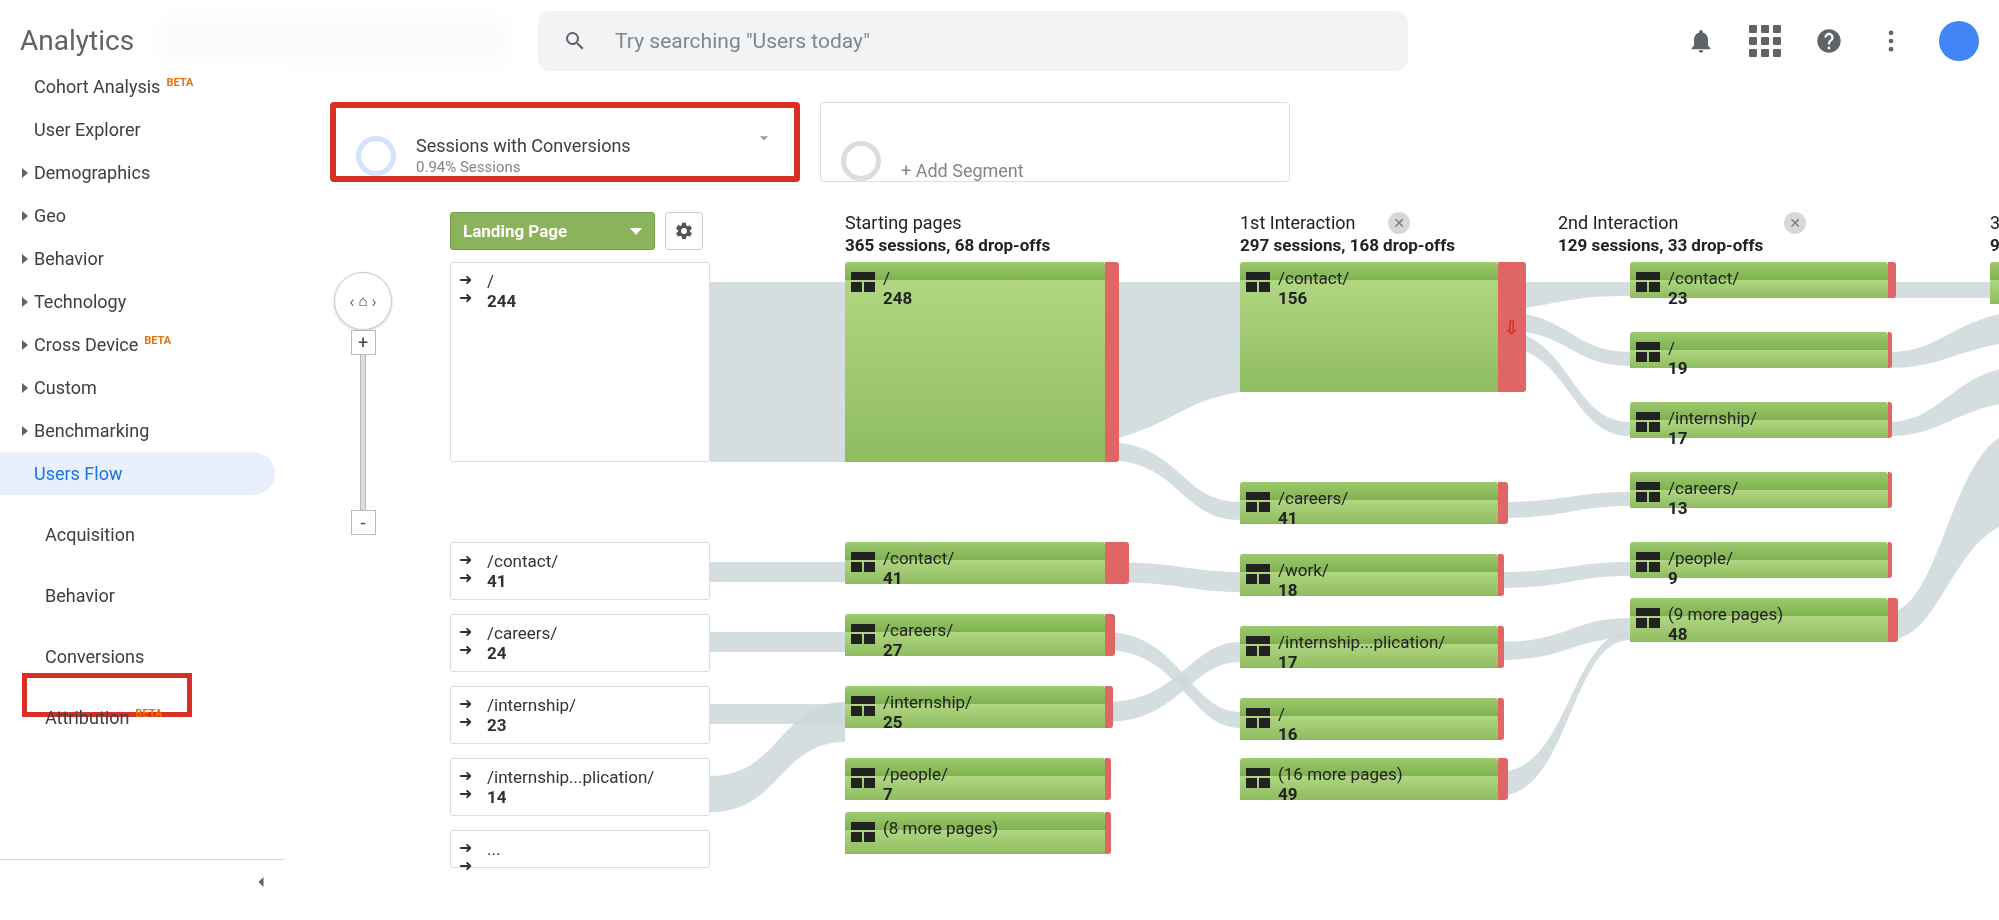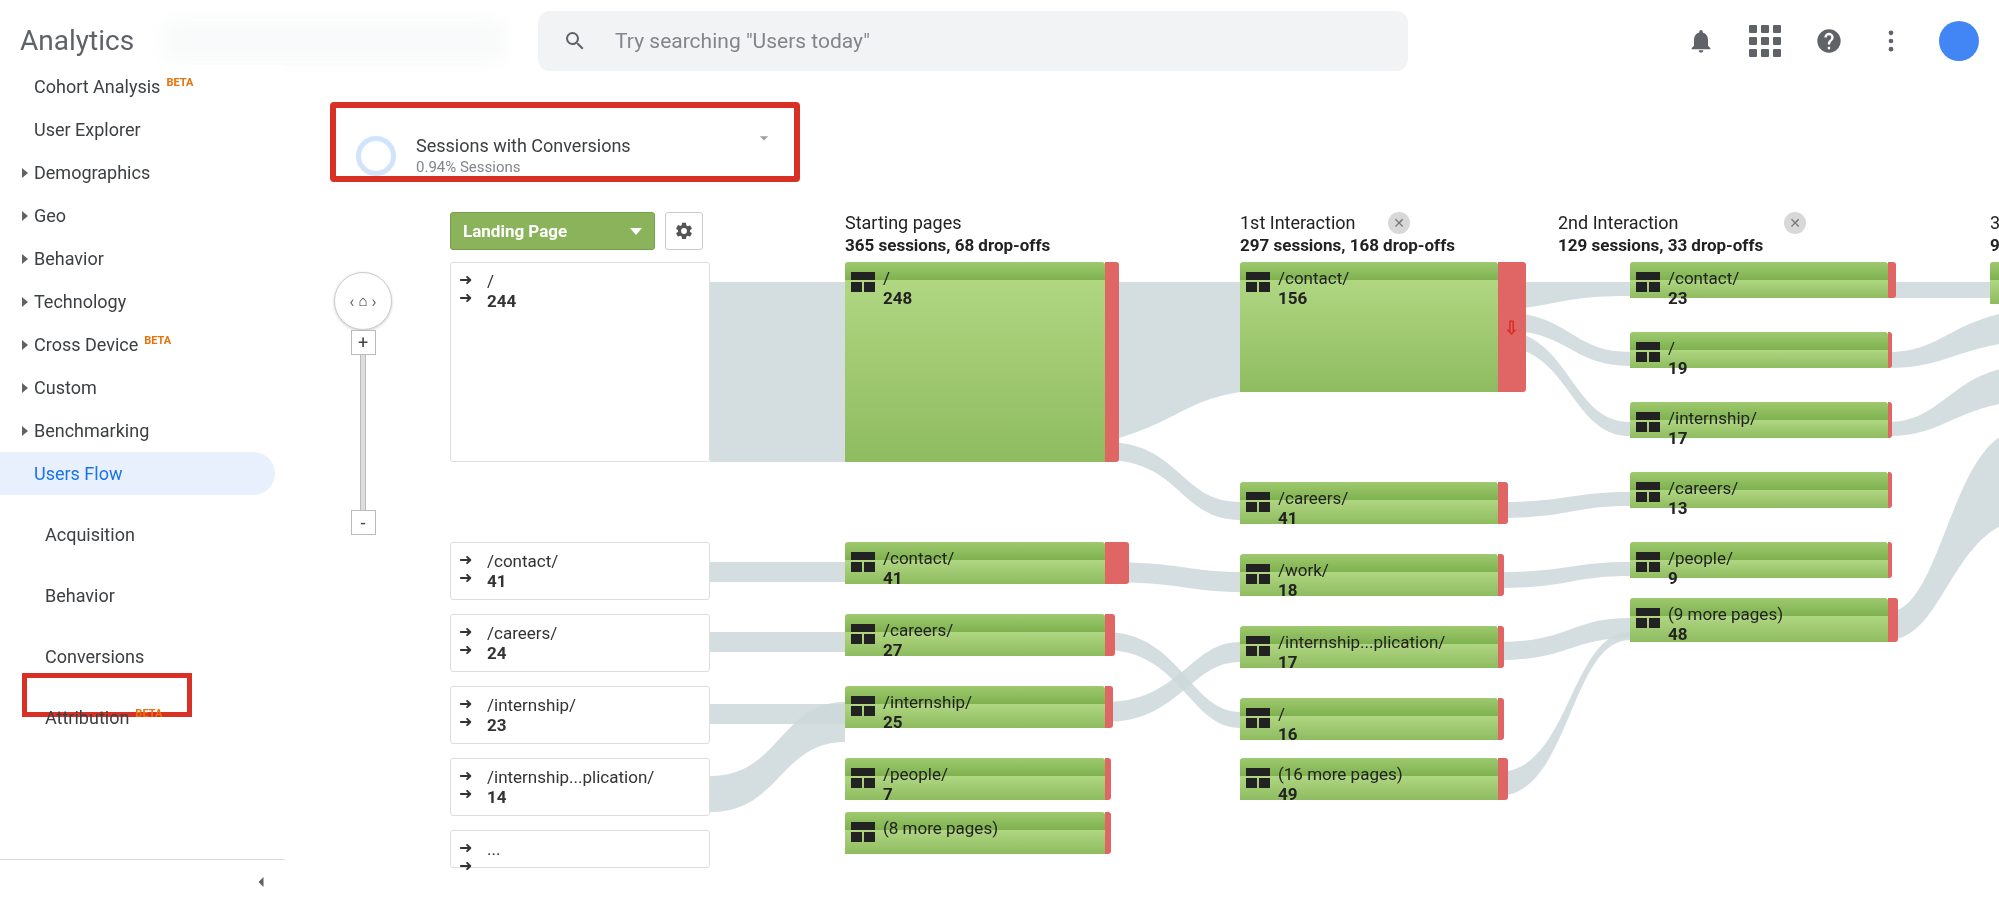--- a/index.html
+++ b/index.html
@@ -162,20 +162,24 @@
       <div>
         <div class="seg-title">Sessions with Conversions</div>
         <div class="seg-sub">0.94% Sessions</div>
       </div>
       <div class="seg-chev">
         <svg width="20" height="20" viewBox="0 0 24 24" fill="#9aa0a6">
             <path d="M7 10l5 5 5-5z"></path>
           </svg>
       </div>
     </div>
+    <div class="segment-chip">
+      <div class="seg-ring empty"></div>
+      <div class="seg-title" style="color:#80868b;">+ Add Segment</div>
+    </div>
   </div>
 
   <div class="canvas">
 
     <div class="zoom">
       <div class="home-circ">
           <span>‹</span>
           <span>⌂</span>
           <span>›</span>
         </div>

